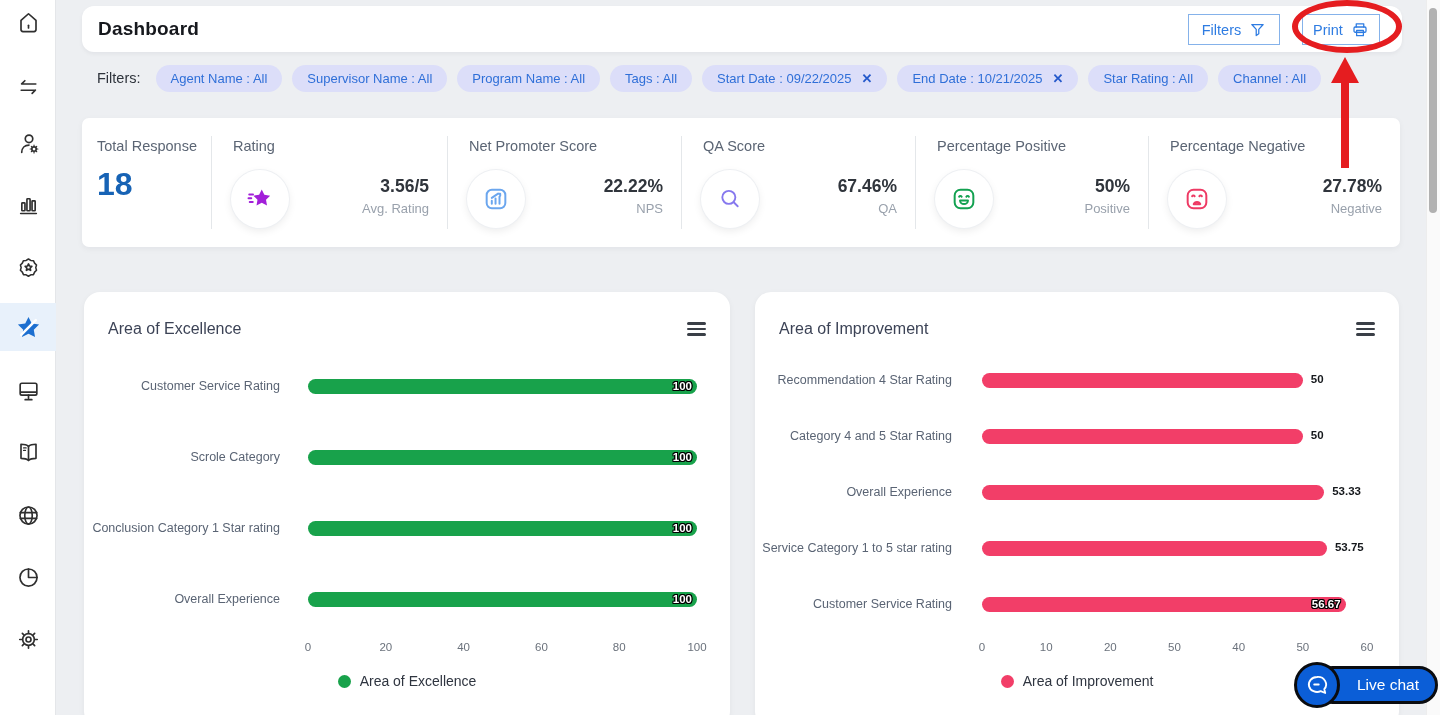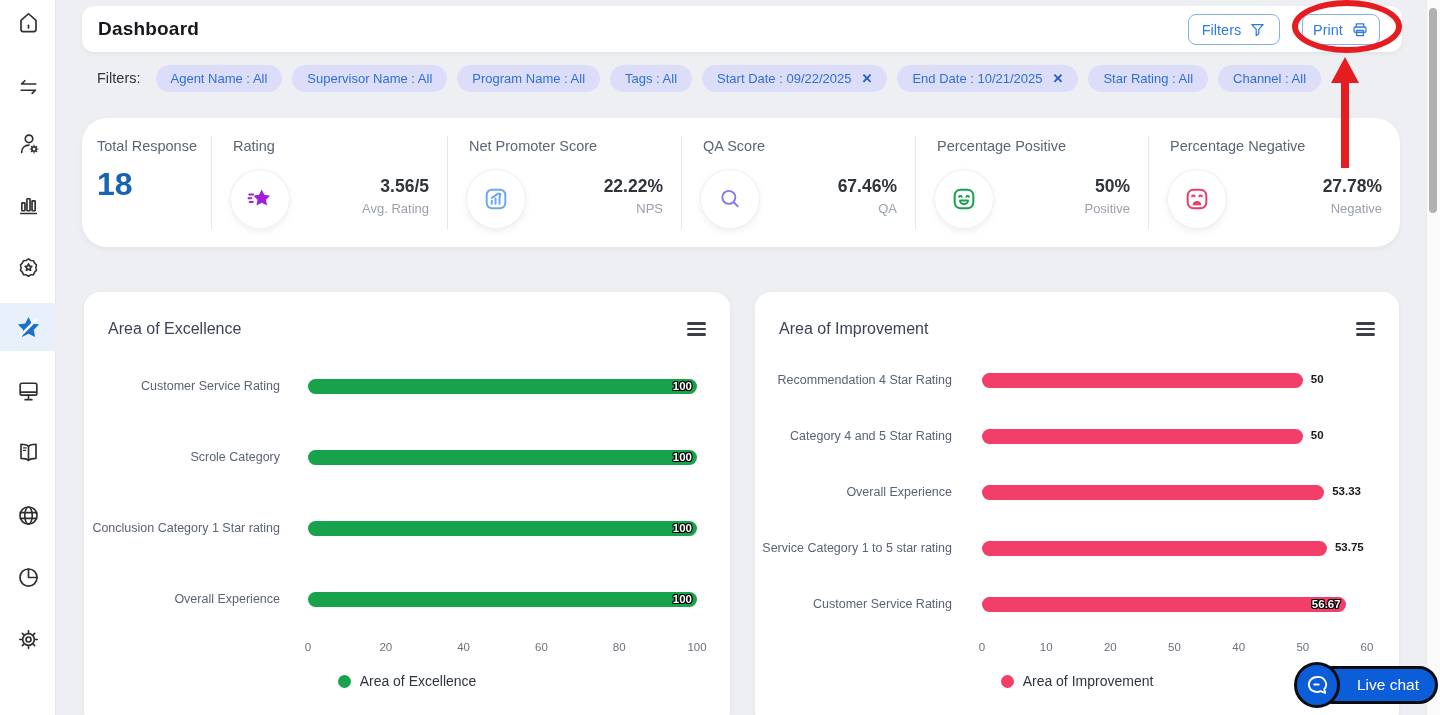--- a/index.html
+++ b/index.html
@@ -8,37 +8,37 @@
 
   
   .sidebar { position:absolute; left:0; top:0; width:56px; height:715px; background:#ffffff; border-right:1px solid #e4e6e9; z-index:5; }
   .side-item { position:absolute; left:0; width:56px; height:48px; display:flex; align-items:center; justify-content:center; cursor:pointer; }
   .side-item.active { background:#e8f1fb; }
   .side-item svg { display:block; }
 
   
   .header-card { position:absolute; left:82px; top:6px; width:1320px; height:46px; background:#fff; border-radius:12px; box-shadow:0 2px 4px rgba(16,24,40,.05); z-index:6; }
   .page-title { position:absolute; left:16px; top:12px; font-size:19px; font-weight:700; color:#16181d; letter-spacing:.2px; }
-  .hdr-btn { position:absolute; top:8px; height:31px; display:inline-flex; align-items:center; justify-content:center; gap:8px; background:#fff; border:1px solid #85b2ea; border-radius:8px; color:#2e7ce2; font-size:14.5px; font-family:inherit; cursor:pointer; }
+  .hdr-btn { position:absolute; top:8px; height:31px; display:inline-flex; align-items:center; justify-content:center; gap:8px; background:#fff; border:1px solid #85b2ea; border-radius:0; color:#2e7ce2; font-size:14.5px; font-family:inherit; cursor:pointer; }
   .filters-btn { right:122px; width:92px; }
   .print-btn { right:22px; width:78px; }
 
   
   .annot-ellipse { position:absolute; left:1292px; top:0px; width:110px; height:53px; border:6px solid #e51d20; border-radius:50%; z-index:20; pointer-events:none; }
   .annot-arrow { position:absolute; left:1320px; top:52px; z-index:20; pointer-events:none; }
 
   
   .filter-bar { position:absolute; left:82px; top:58px; width:1320px; height:40px; display:flex; align-items:center; z-index:4; }
   .filter-label { font-size:14.5px; color:#2e333b; font-weight:400; margin-left:15px; }
   .chips { display:flex; align-items:flex-start; gap:10px; margin-left:15px; }
   .chip { background:#dcdef9; color:#2f6fd8; font-size:13px; height:27px; border-radius:14px; padding:0 15px; display:inline-flex; align-items:center; gap:10px; white-space:nowrap; }
   .chip .x { font-weight:700; font-size:13px; color:#2559cb; cursor:pointer; }
 
   
-  .stats-card { position:absolute; left:82px; top:118px; width:1318px; height:129px; background:#fff; border-radius:25px; box-shadow:0 2px 6px rgba(16,24,40,.05); }
+  .stats-card { position:absolute; left:82px; top:118px; width:1318px; height:129px; background:#fff; border-radius:7px; box-shadow:0 2px 6px rgba(16,24,40,.05); }
   .stat { position:absolute; top:0; height:129px; }
   .stat-label { position:absolute; top:20px; left:22px; font-size:14.5px; color:#5b6574; white-space:nowrap; }
   .stat-divider { position:absolute; top:18px; width:1px; height:93px; background:#e4e7ea; }
   .big-number { position:absolute; top:48px; left:15px; font-size:32px; font-weight:700; color:#1763b5; }
   .icon-circle { position:absolute; left:20px; top:52px; width:58px; height:58px; border-radius:50%; background:#fff; box-shadow:0 0 0 1px #eef0f3, 0 3px 8px rgba(0,0,0,.08); display:flex; align-items:center; justify-content:center; }
   .stat-val-wrap { position:absolute; right:18px; top:58px; text-align:right; }
   .stat-value { font-size:17.5px; font-weight:700; color:#30353c; }
   .stat-sub { font-size:13px; color:#99a1ac; margin-top:4px; }
 
   

